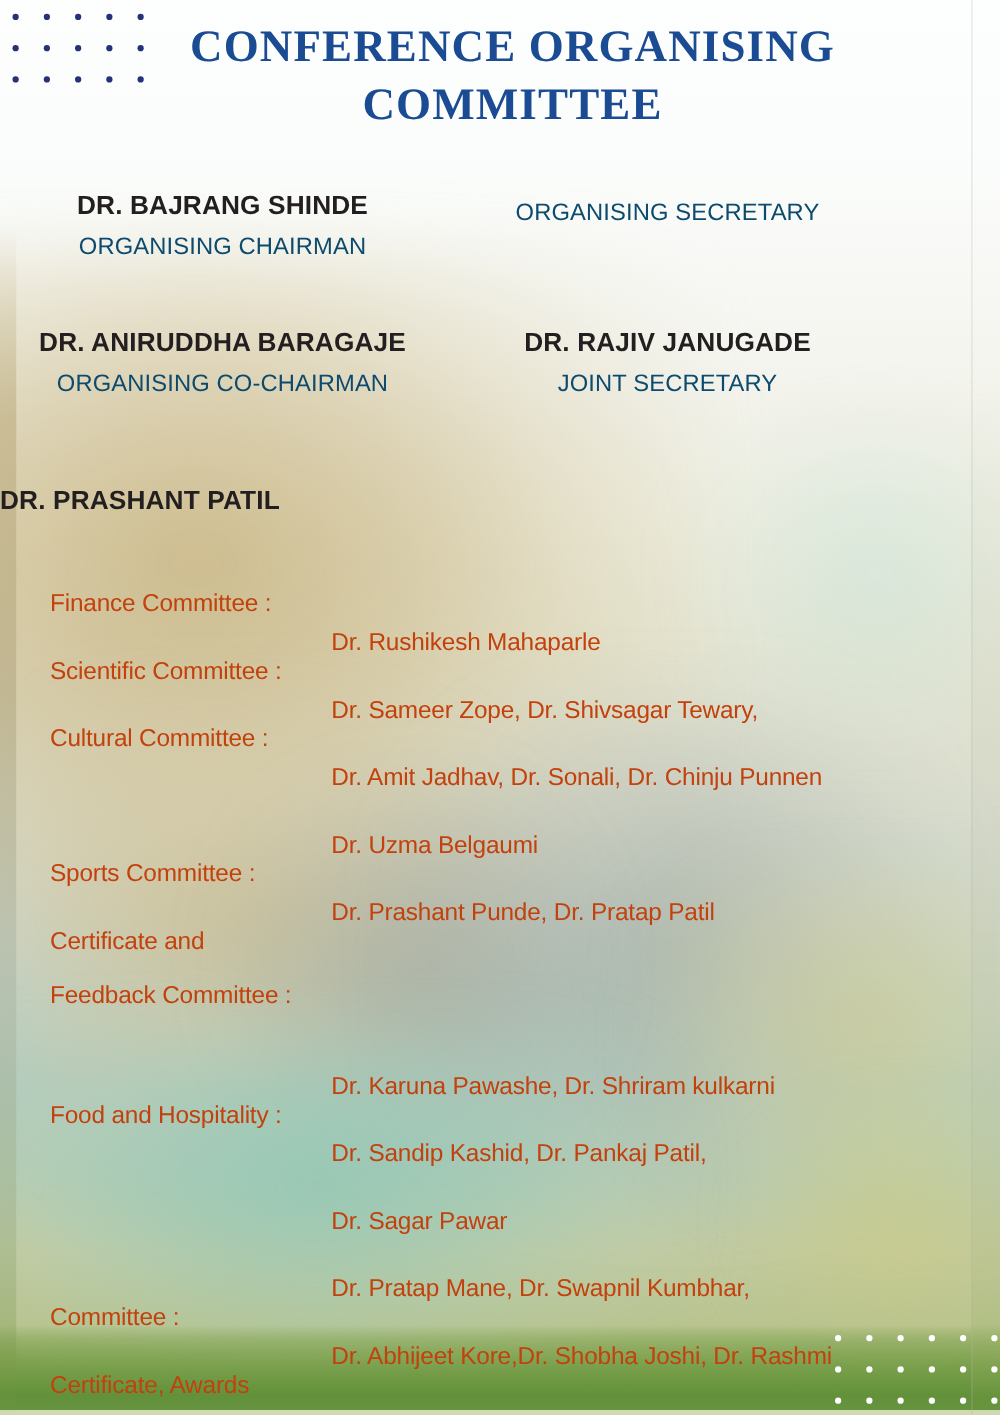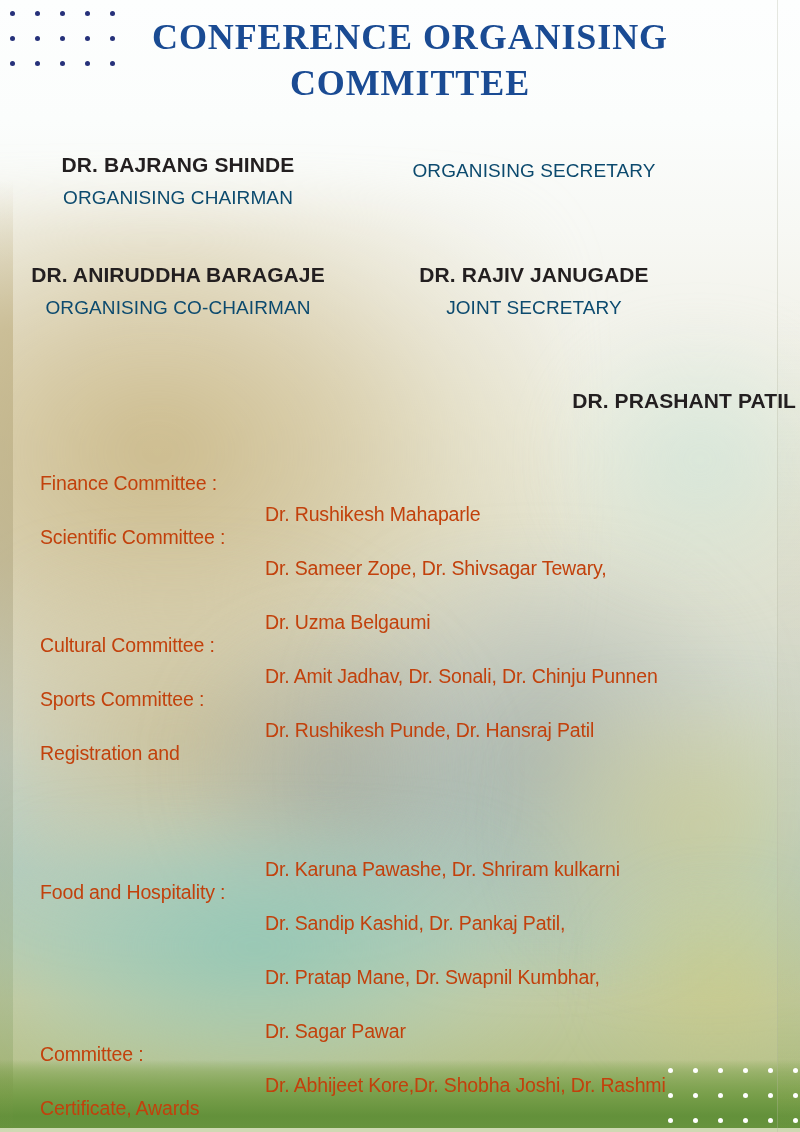--- a/index.html
+++ b/index.html
@@ -273,21 +273,21 @@
     letter-spacing: 0.1px;
     line-height: 1.28;
     margin-top: 7px;
   }
 
   .treasurer-block {
     position: absolute;
     left: 0;
     top: 388px;
     width: 796px;
-    text-align: right;
+    text-align: left;
   }
   .treasurer-block .officer-name { font-size: 21px; }
   .treasurer-block .officer-role { font-size: 19px; }
 
   
   .committee-list {
     position: absolute;
     left: 40px;
     top: 472px;
     width: 730px;
@@ -406,53 +406,54 @@
 
     <div class="committee-list">
         <div class="committee-row">
           <div class="committee-label">Finance Committee :</div>
           <div class="committee-value">Dr. Rushikesh Mahaparle</div>
         </div>
         <div class="committee-row">
           <div class="committee-label">Scientific Committee :</div>
           <div class="committee-value">Dr. Sameer Zope, Dr. Shivsagar Tewary,</div>
         </div>
+        <div class="committee-row">
+          <div class="committee-label">Cultural Committee :</div>
+          <div class="committee-value">Dr. Amit Jadhav, Dr. Sonali, Dr. Chinju Punnen</div>
+        </div>
         <div class="committee-row cont">
           <div class="committee-label"></div>
           <div class="committee-value">Dr. Uzma Belgaumi</div>
         </div>
         <div class="committee-row">
-          <div class="committee-label">Cultural Committee :</div>
-          <div class="committee-value">Dr. Amit Jadhav, Dr. Sonali, Dr. Chinju Punnen</div>
-        </div>
-        <div class="committee-row">
           <div class="committee-label">Sports Committee :</div>
-          <div class="committee-value">Dr. Rushikesh Punde, Dr. Hansraj Patil</div>
-        </div>
-        <div class="committee-row">
-          <div class="committee-label">Registration and</div>
+          <div class="committee-value">Dr. Prashant Punde, Dr. Pratap Patil</div>
+        </div>
+        <div class="committee-row">
+          <div class="committee-label">Certificate and</div>
           <div class="committee-value"></div>
         </div>
         <div class="committee-row">
+          <div class="committee-label">Feedback Committee :</div>
         </div>
         <div class="committee-row cont">
           <div class="committee-label"></div>
           <div class="committee-value">Dr. Karuna Pawashe, Dr. Shriram kulkarni</div>
         </div>
         <div class="committee-row">
           <div class="committee-label">Food and Hospitality :</div>
           <div class="committee-value">Dr. Sandip Kashid, Dr. Pankaj Patil,</div>
         </div>
         <div class="committee-row cont">
           <div class="committee-label"></div>
-          <div class="committee-value">Dr. Pratap Mane, Dr. Swapnil Kumbhar,</div>
+          <div class="committee-value">Dr. Sagar Pawar</div>
         </div>
         <div class="committee-row cont">
           <div class="committee-label"></div>
-          <div class="committee-value">Dr. Sagar Pawar</div>
+          <div class="committee-value">Dr. Pratap Mane, Dr. Swapnil Kumbhar,</div>
         </div>
         <div class="committee-row">
           <div class="committee-label">Committee :</div>
           <div class="committee-value">Dr. Abhijeet Kore,Dr. Shobha Joshi, Dr. Rashmi</div>
         </div>
         <div class="committee-row">
           <div class="committee-label">Certificate, Awards</div>
           <div class="committee-value"></div>
         </div>
         <div class="committee-row cont">

